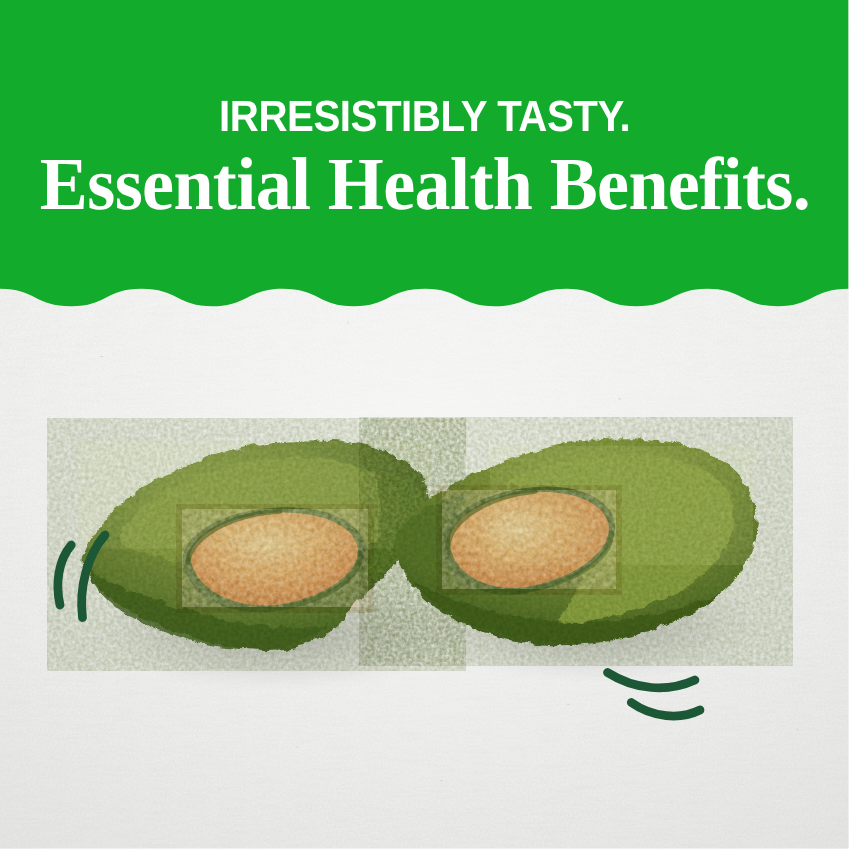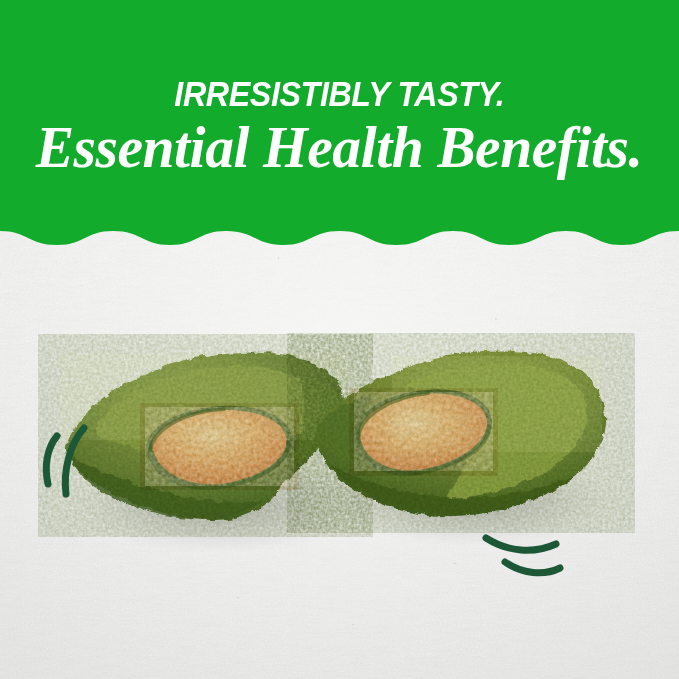--- a/index.html
+++ b/index.html
@@ -8,21 +8,20 @@
     padding: 0;
     background: #ffffff;
   }
   #stage {
     position: relative;
     width: 679px;
     height: 679px;
     overflow: hidden;
     font-family: "Liberation Sans", sans-serif;
     background: #f4f4f2;
-    font-style: italic;
   }
 
   
   .paper {
     position: absolute;
     inset: 0;
     background-color: #f6f6f4;
     background-image:
       radial-gradient(ellipse 2px 1px at 12% 42%, rgba(120,125,130,.40), transparent 70%),
       radial-gradient(ellipse 3px 1px at 27% 55%, rgba(120,125,130,.32), transparent 70%),

